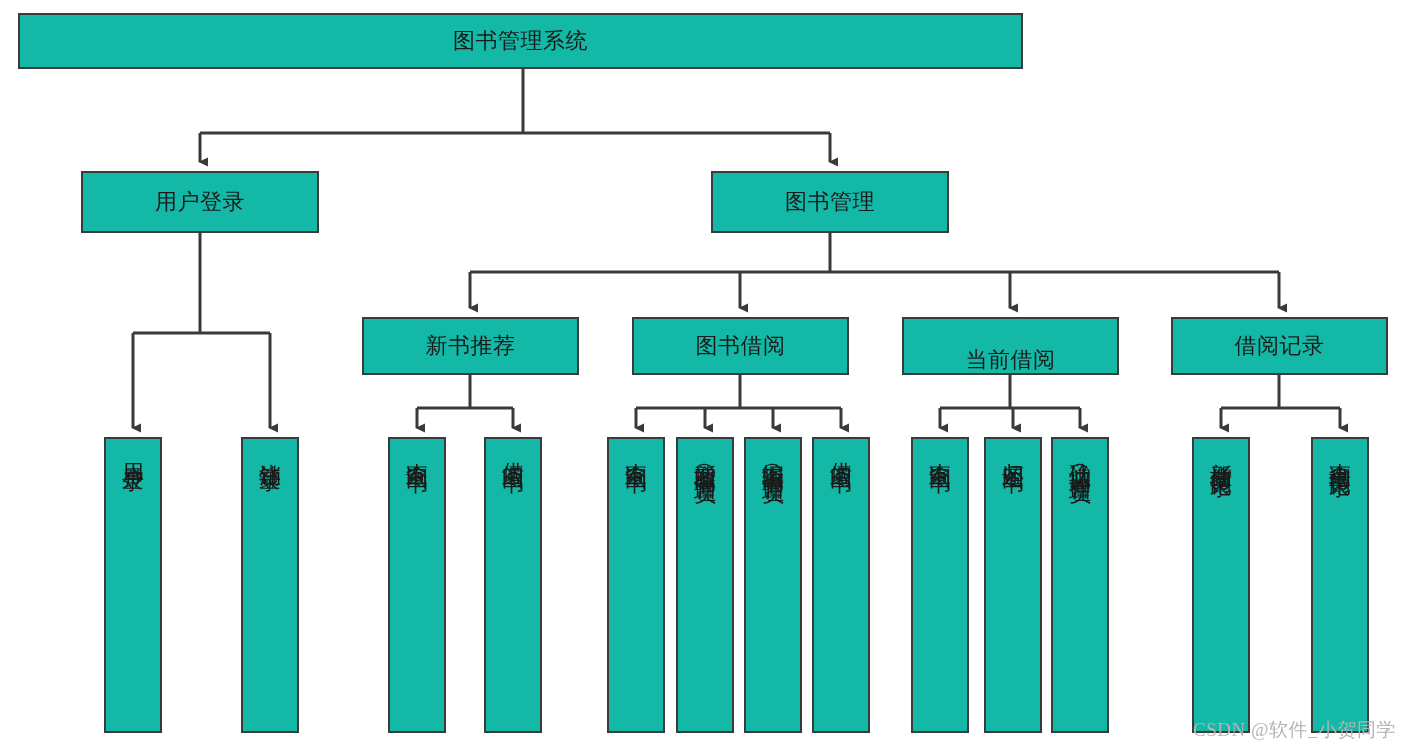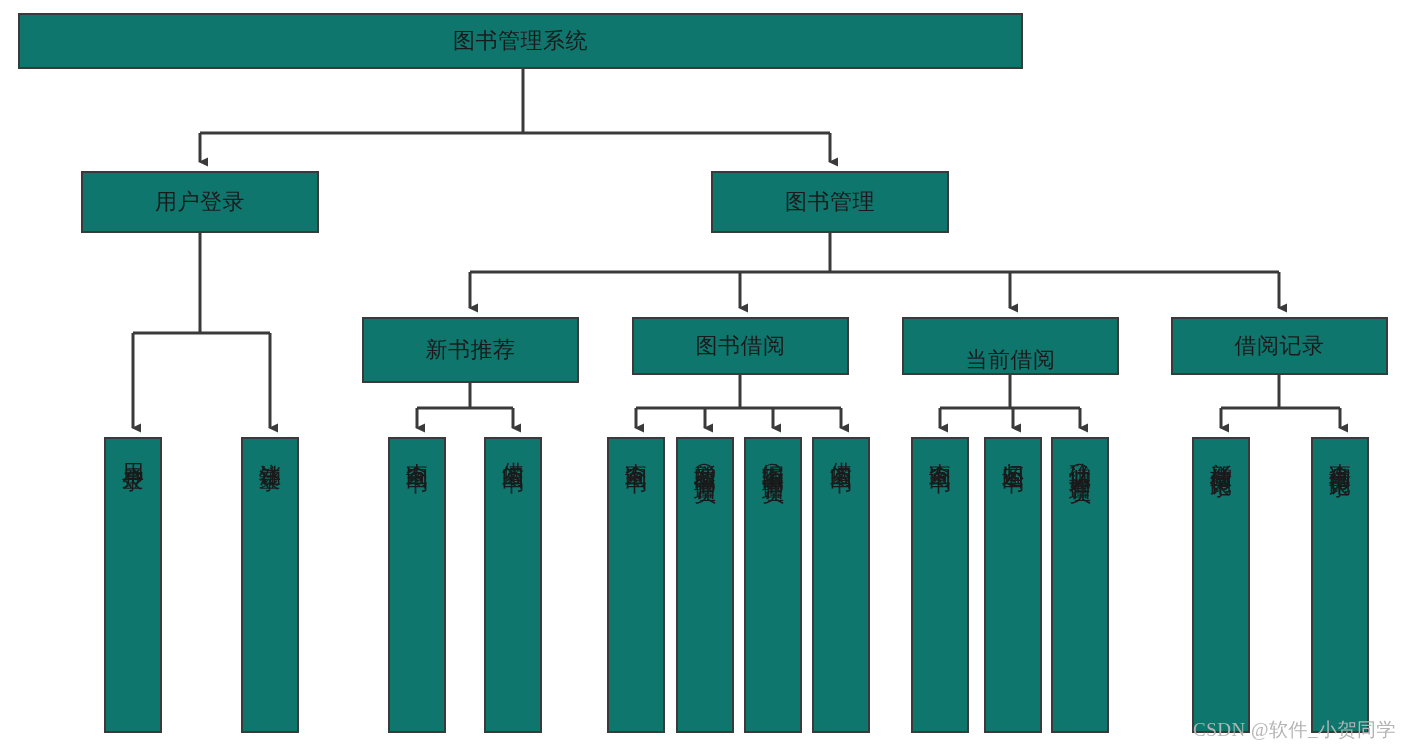--- a/index.html
+++ b/index.html
@@ -22,21 +22,21 @@
     left: 0;
     top: 0;
     width: 1405px;
     height: 747px;
     pointer-events: none;
   }
   .node {
     position: absolute;
     box-sizing: border-box;
     border: 2.5px solid #3a3a3a;
-    background: #0f766e;
+    background: #14b8a6;
     display: flex;
     align-items: center;
     justify-content: center;
     color: #1a1a1a;
   }
   .node-label {
     line-height: 1.18;
     letter-spacing: 0.5px;
     white-space: nowrap;
   }
@@ -125,21 +125,21 @@
     <span class="node-label">图书管理系统</span>
   </div>
 
   <div class="node horiz" style="left:81px; top:171px; width:238px; height:62px;">
     <span class="node-label">用户登录</span>
   </div>
   <div class="node horiz" style="left:711px; top:171px; width:238px; height:62px;">
     <span class="node-label">图书管理</span>
   </div>
 
-  <div class="node horiz" style="left:362px; top:317px; width:217px; height:66px;">
+  <div class="node horiz" style="left:362px; top:317px; width:217px; height:58px;">
     <span class="node-label">新书推荐</span>
   </div>
   <div class="node horiz" style="left:632px; top:317px; width:217px; height:58px;text-align:right;">
     <span class="node-label">图书借阅</span>
   </div>
   <div class="node horiz" style="left:902px; top:317px; width:217px; height:58px;align-items:flex-end;">
     <span class="node-label">当前借阅</span>
   </div>
   <div class="node horiz" style="left:1171px; top:317px; width:217px; height:58px;text-align:center;">
     <span class="node-label">借阅记录</span>

